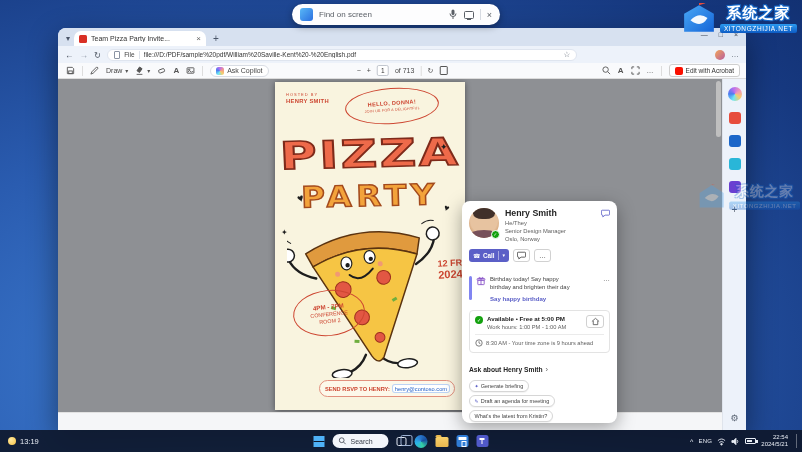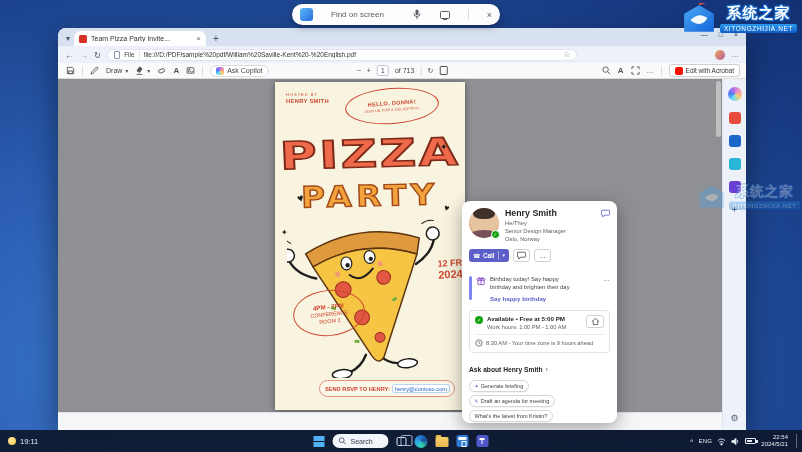--- a/index.html
+++ b/index.html
@@ -6,21 +6,21 @@
   html,body { background:#000; }
   .screen {
     position:relative; width:802px; height:452px; overflow:hidden;
     font-family:"Liberation Sans","DejaVu Sans",sans-serif;
     background: radial-gradient(130% 150% at 28% 82%, #3f7fd4 0%, #2a5cb0 34%, #16387f 68%, #0a2258 100%);
   }
 
   
   .find-widget { position:absolute; left:292px; top:4px; width:208px; height:21px; z-index:65;
     background:#fdfdfe; border-radius:11px; box-shadow:0 2px 7px rgba(0,0,0,.35);
-    display:flex; align-items:center; gap:18px; padding:0 8px; }
+    display:flex; align-items:center; gap:6px; padding:0 8px; }
   .fw-icon { width:13px; height:13px; border-radius:3px; background:linear-gradient(135deg,#59b8f7,#2b6fe0); }
   .fw-label { font-size:8px; color:#5a5f66; flex:1; }
   .fw-mon { width:10px; height:8px; border:1px solid #5a5f66; border-radius:1.5px; position:relative; }
   .fw-mon::after { content:""; position:absolute; left:2px; right:2px; bottom:-2.5px; height:1.5px; background:#5a5f66; }
   .fw-div { width:1px; height:11px; background:#d7dbe2; }
   .fw-close { font-size:9px; color:#5a5f66; cursor:default; }
 
   
   .wm { position:absolute; display:flex; align-items:center; gap:4px; z-index:70; }
   .wm-top { top:3px; right:5px; }
@@ -510,21 +510,21 @@
     </svg>
     <div class="wm-txt">
       <div class="wm-title">系统之家</div>
       <div class="wm-sub">XITONGZHIJIA.NET</div>
     </div>
   </div>
 
   <div class="taskbar">
     <div class="tb-widget">
       <span class="tb-sun"></span>
-      <span>19:11</span>
+      <span>13:19</span>
     </div>
     <div class="tb-center">
       <span class="tb-start"></span>
       <div class="tb-search">
         <svg class="lens" viewBox="0 0 10 10">
             <circle cx="4" cy="4" r="3" fill="none" stroke="#3b414c"></circle>
             <line x1="6.4" y1="6.4" x2="9" y2="9" stroke="#3b414c"></line>
           </svg>
         <span>Search</span>
       </div>

